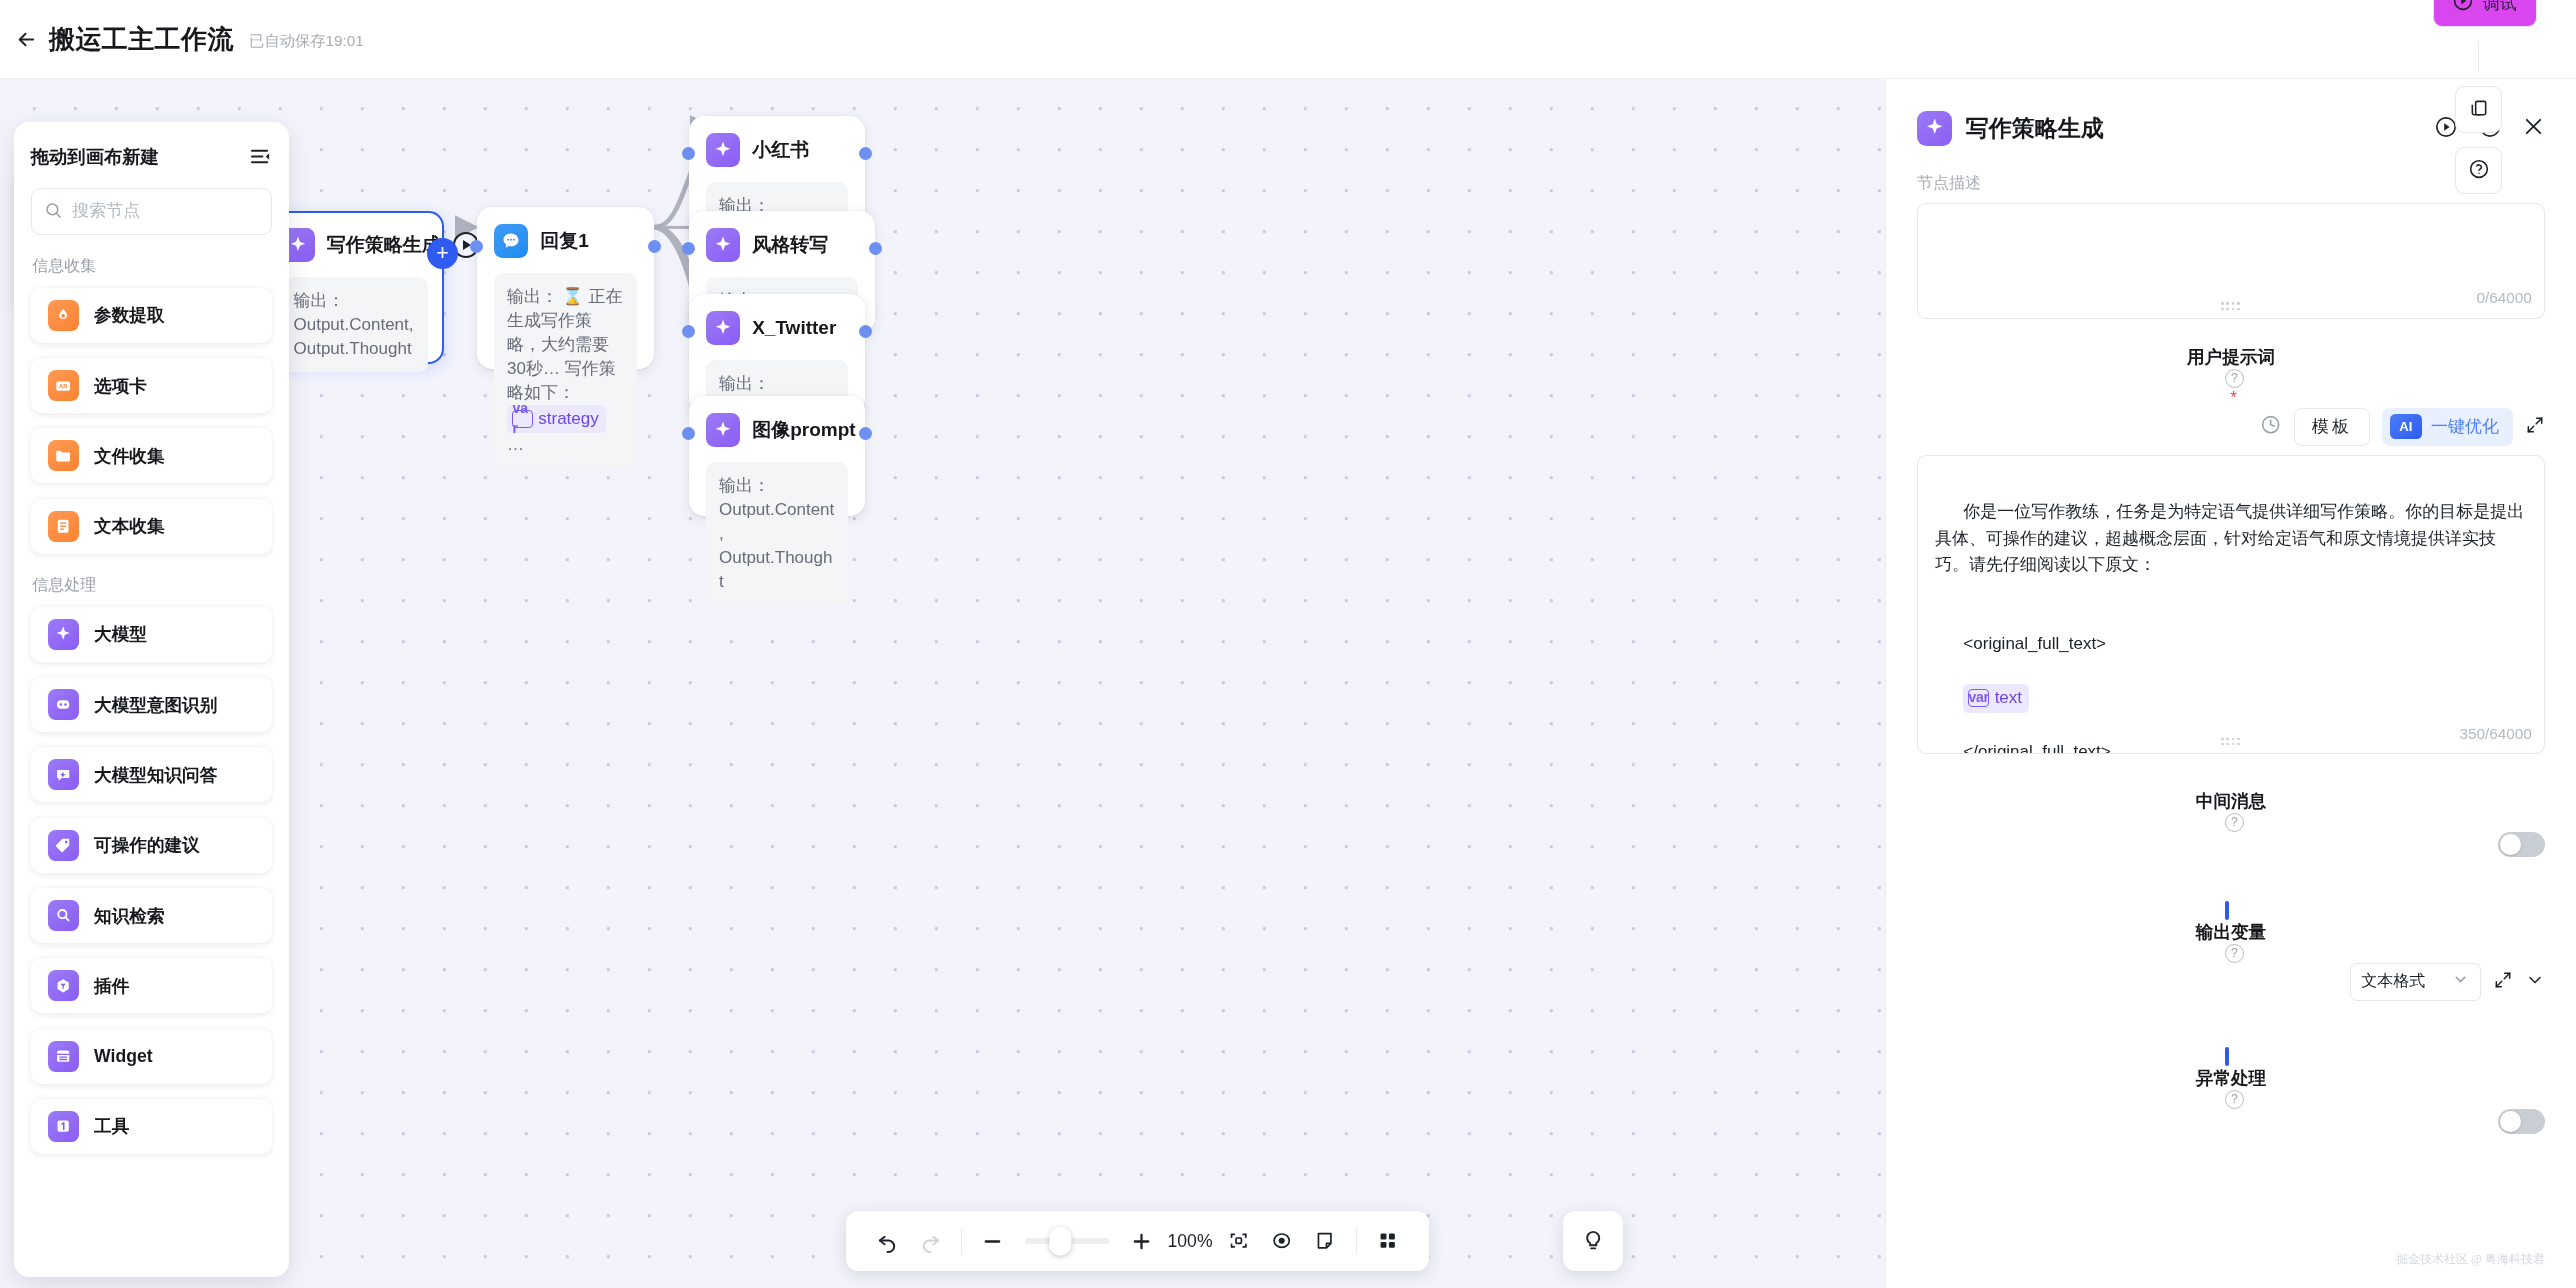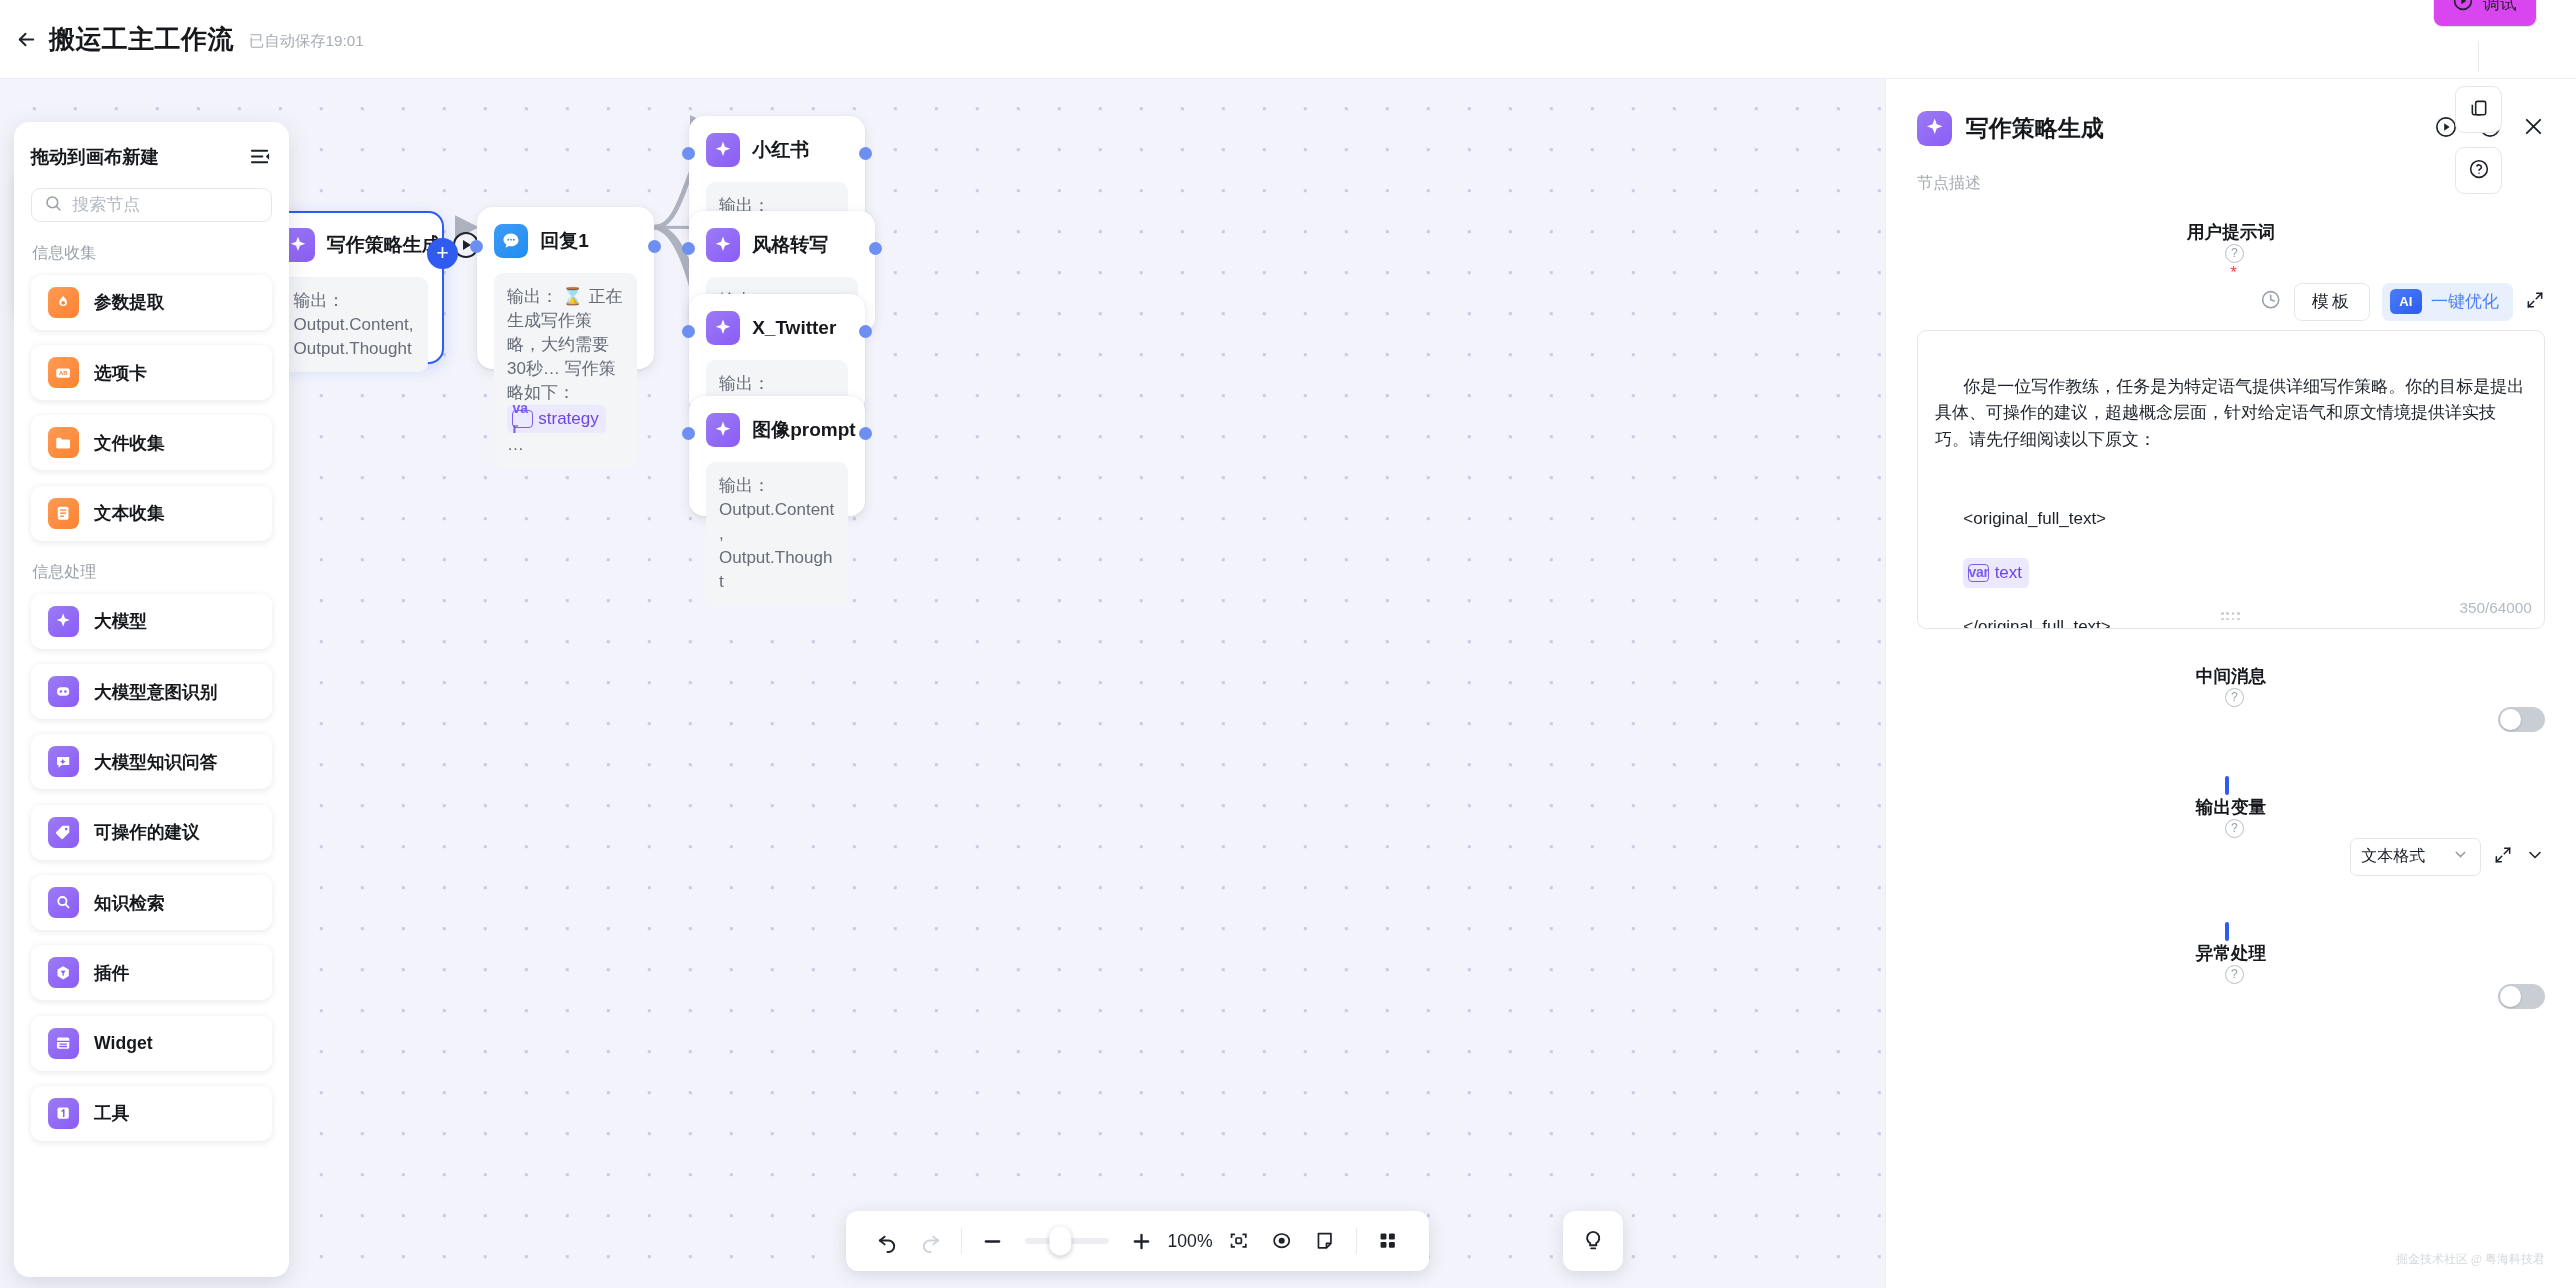--- a/index.html
+++ b/index.html
@@ -120,21 +120,21 @@
   .leftpanel {
     position: absolute; left: 13.8px; top: 122px; width: 275px; height: 1155px;
     background: #ffffff; border-radius: 15.3px;
     box-shadow: 0 6.1px 24.4px rgba(28,33,60,.13); z-index: 40;
     padding: 17px 17px 0 17px; overflow: hidden;
   }
   .lp-head { display: flex; align-items: center; height: 35px; }
   .lp-head-title { font-size: 18.3px; font-weight: 700; color: #16181c; }
   .lp-collapse { margin-left: auto; cursor: pointer; display: flex; }
   .lp-search {
-    margin-top: 13.8px; height: 34px; border: 0.8px solid #e4e6eb; border-radius: 9.2px;
+    margin-top: 13.8px; height: 47px; border: 0.8px solid #e4e6eb; border-radius: 9.2px;
     display: flex; align-items: center; gap: 10px; padding: 0 12.2px;
   }
   .lp-search input {
     border: 0; outline: 0; font-size: 17px; color: #1d2129; background: transparent;
     width: 100%; font-family: inherit;
   }
   .lp-search input::placeholder { color: #b4b9c2; }
   .lp-group { font-size: 16px; color: #9aa0aa; margin: 21.4px 0 10.7px 1.5px; }
   .lp-item {
     height: 55px; background: #fff; border-radius: 10.7px;
@@ -637,20 +637,28 @@
           <svg width="23" height="23" viewBox="0 0 24 24" fill="none" stroke="#1d2129" stroke-width="1.9" stroke-linecap="round">
               <line x1="5" y1="5" x2="19" y2="19"></line>
               <line x1="19" y1="5" x2="5" y2="19"></line>
             </svg>
         </span>
       </div>
     </div>
 
     <div class="rp-sublabel">节点描述</div>
 
+    <div class="rp-textarea" style="height:116px;">
+      <span></span>
+      <div class="rp-grip">
+        <i style="left:0;top:0"></i><i style="left:5.3px;top:0"></i><i style="left:10.7px;top:0"></i><i style="left:16px;top:0"></i>
+        <i style="left:0;top:5.3px"></i><i style="left:5.3px;top:5.3px"></i><i style="left:10.7px;top:5.3px"></i><i style="left:16px;top:5.3px"></i>
+      </div>
+      <div class="rp-count">0/64000</div>
+    </div>
 
     <div class="rp-fieldrow" style="margin-top:26px;">
       <div class="rp-fieldlabel">用户提示词</div>
       <span class="qmark">?</span>
       <span class="req">*</span>
       <div class="rp-rowactions">
         <span>
           <svg width="21.4" height="21.4" viewBox="0 0 24 24" fill="none" stroke="#9aa0aa" stroke-width="1.8" stroke-linecap="round">
               <circle cx="12" cy="12" r="9"></circle>
               <polyline points="12 7 12 12 16 13.5"></polyline>

